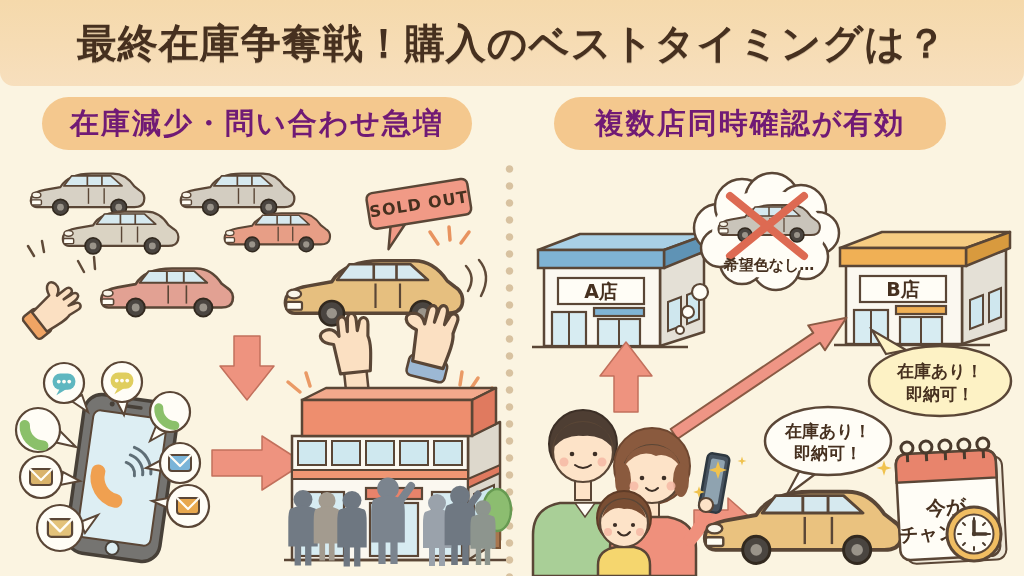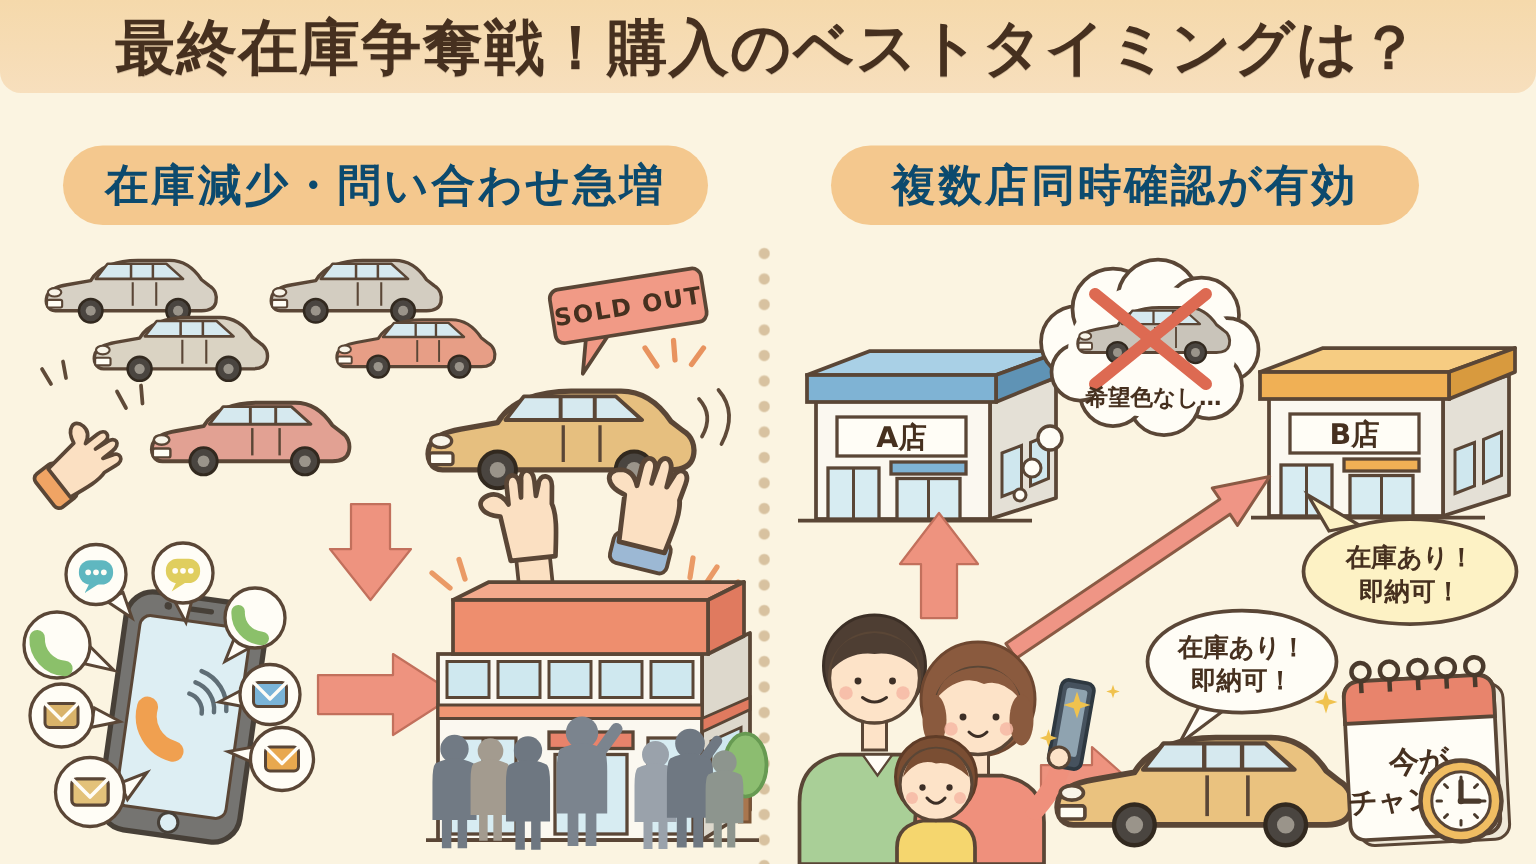--- a/index.html
+++ b/index.html
@@ -1,23 +1,23 @@
 <!DOCTYPE html>
 <html><head>
 <meta charset="utf-8">
 <style>
   html,body{margin:0;padding:0;background:#e8e0cc;}
   #canvas{position:relative;width:1024px;height:576px;overflow:hidden;
     background:#fbf4e1;font-family:"DejaVu Sans",sans-serif;}
-  .banner{position:absolute;left:0;top:0;width:1024px;height:62px;
+  .banner{position:absolute;left:0;top:0;width:1024px;height:86px;
     background:linear-gradient(#f5d9ab,#f7dfbd);display:flex;align-items:center;justify-content:center;
     border-radius:0 0 14px 14px;}
   .title{font-size:40px;font-weight:800;color:#46301f;letter-spacing:1px;white-space:nowrap;
     text-shadow:0 1px 0 rgba(90,70,54,.25);}
-  .pill{position:absolute;background:#f4c88e;border-radius:28px;color:#0c4a6e;font-weight:800;
+  .pill{position:absolute;background:#f4c88e;border-radius:28px;color:#701a75;font-weight:800;
     font-size:29px;letter-spacing:2px;display:flex;align-items:center;justify-content:center;white-space:nowrap;}
   #pill-left{left:42px;top:97px;width:430px;height:53px;}
   #pill-right{left:554px;top:97px;width:392px;height:53px;}
   .divider{position:absolute;left:505px;top:162px;width:9px;height:414px;
     background-image:radial-gradient(circle at 4.5px 7px,#d8c2a0 3.2px,rgba(0,0,0,0) 4.2px);
     background-size:9px 17px;background-repeat:repeat-y;}
   svg.scene{position:absolute;left:0;top:0;}
   svg text{font-family:"DejaVu Sans",sans-serif;font-weight:700;fill:#46301f;}
 </style>
 </head>

